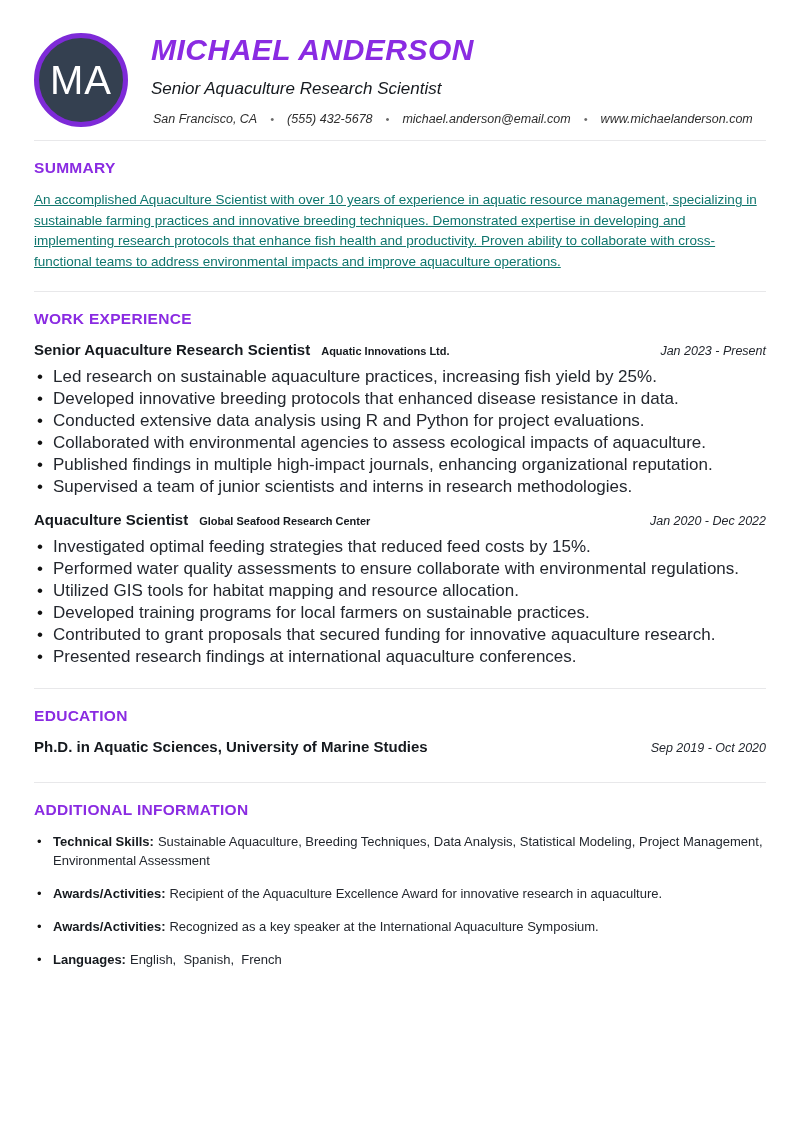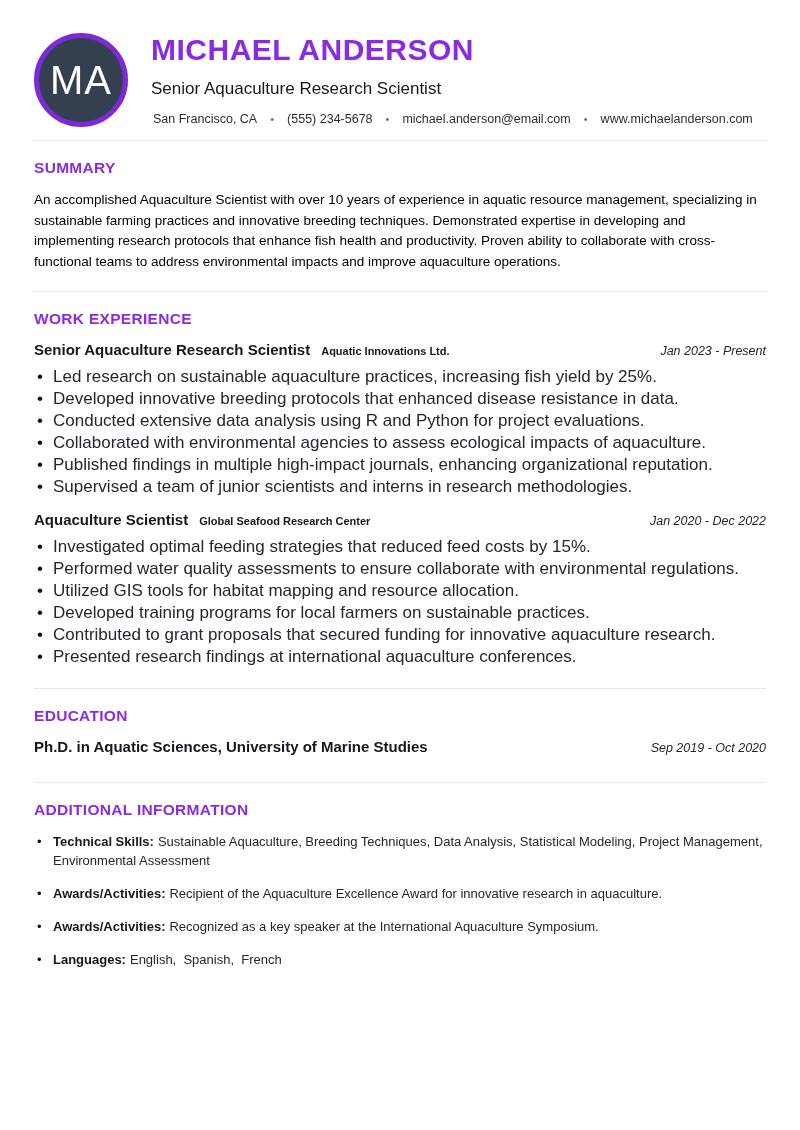--- a/index.html
+++ b/index.html
@@ -12,35 +12,35 @@
   *{box-sizing:border-box;}
   html,body{margin:0;padding:0;background:#fff;}
   body{font-family:"Liberation Sans", sans-serif;color:var(--text);}
   .page{width:800px;min-height:1130px;margin:0 auto;background:#fff;padding:33px 34px 40px;}
 
   
   .header{display:flex;align-items:center;gap:23px;}
   .avatar{flex:0 0 auto;width:94px;height:94px;border-radius:50%;background:var(--avatar-bg);
           border:5px solid var(--avatar-ring);display:flex;align-items:center;justify-content:center;}
   .avatar-initials{color:#ffffff;font-size:40px;font-weight:500;letter-spacing:1px;line-height:1;}
-  .header-text{flex:1 1 auto;min-width:0;}
+  .header-text{flex:1 1 auto;min-width:0;font-style:italic;}
   .name{color:var(--accent);font-size:30px;font-weight:800;letter-spacing:0.5px;line-height:1.05;}
   .headline{font-size:17px;font-weight:500;color:#15191e;margin-top:13px;}
   .contact-row{display:flex;align-items:center;flex-wrap:wrap;margin-top:13px;font-size:12.5px;color:#2e2e2e;padding-left:2px;}
   .contact-sep{color:#6a6a6a;margin:0 13px;font-size:11px;}
 
   .divider{border:none;border-top:1px solid var(--divider);margin:0;}
   .divider.after-header{margin-top:13px;}
   .divider.after-summary{margin-top:19px;}
   .divider.after-experience{margin-top:20px;}
   .divider.after-education{margin-top:27px;}
 
   .section-title{color:var(--accent);font-size:15.5px;font-weight:700;letter-spacing:0.3px;margin:18px 0 0;}
 
-  .summary-text{margin:13px 0 0;font-size:13.5px;line-height:20.5px;color:#000000;}
+  .summary-text{margin:13px 0 0;font-size:13.5px;line-height:20.5px;color:#0f766e;text-decoration:underline;}
 
   .entry + .entry{}
   .entry-header{display:flex;align-items:baseline;margin-top:13px;}
   .entry-title{font-size:15px;font-weight:700;color:#15191e;}
   .entry-company{font-size:11px;font-weight:700;color:#15191e;margin-left:11px;}
   .entry-date{margin-left:auto;font-size:12.5px;font-style:italic;color:#23272e;white-space:nowrap;padding-left:12px;}
 
   .bullet-list{list-style:none;margin:8px 0 0;padding:0;}
   .bullet-list li{position:relative;padding-left:19px;font-size:17px;line-height:22px;color:#23272e;}
   .bullet-list li::before{content:"\2022";position:absolute;left:3px;color:#111;}
@@ -59,21 +59,21 @@
   <div class="header">
     <div class="avatar">
       <span class="avatar-initials">MA</span>
     </div>
     <div class="header-text">
       <div class="name">MICHAEL ANDERSON</div>
       <div class="headline">Senior Aquaculture Research Scientist</div>
       <div class="contact-row">
         <span>San Francisco, CA</span>
         <span class="contact-sep">•</span>
-        <span>(555) 234-5678</span>
+        <span>(555) 432-5678</span>
         <span class="contact-sep">•</span>
         <span>michael.anderson@email.com</span>
         <span class="contact-sep">•</span>
         <span>www.michaelanderson.com</span>
       </div>
     </div>
   </div>
 
   <hr class="divider after-header">
 

